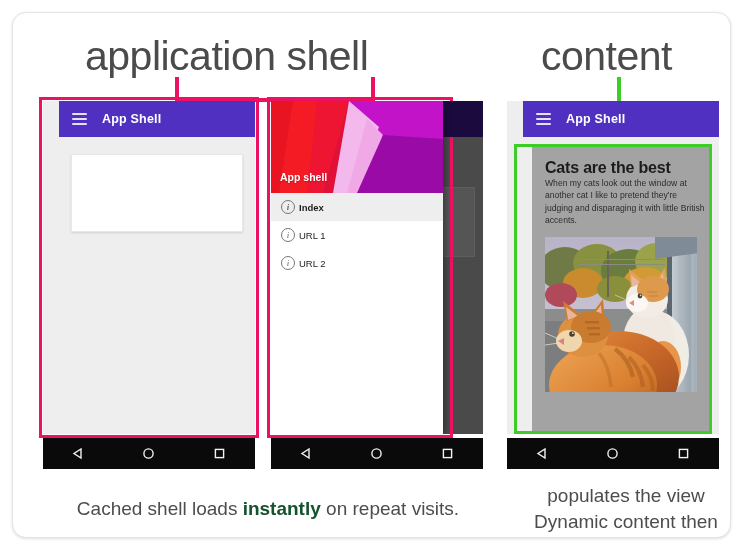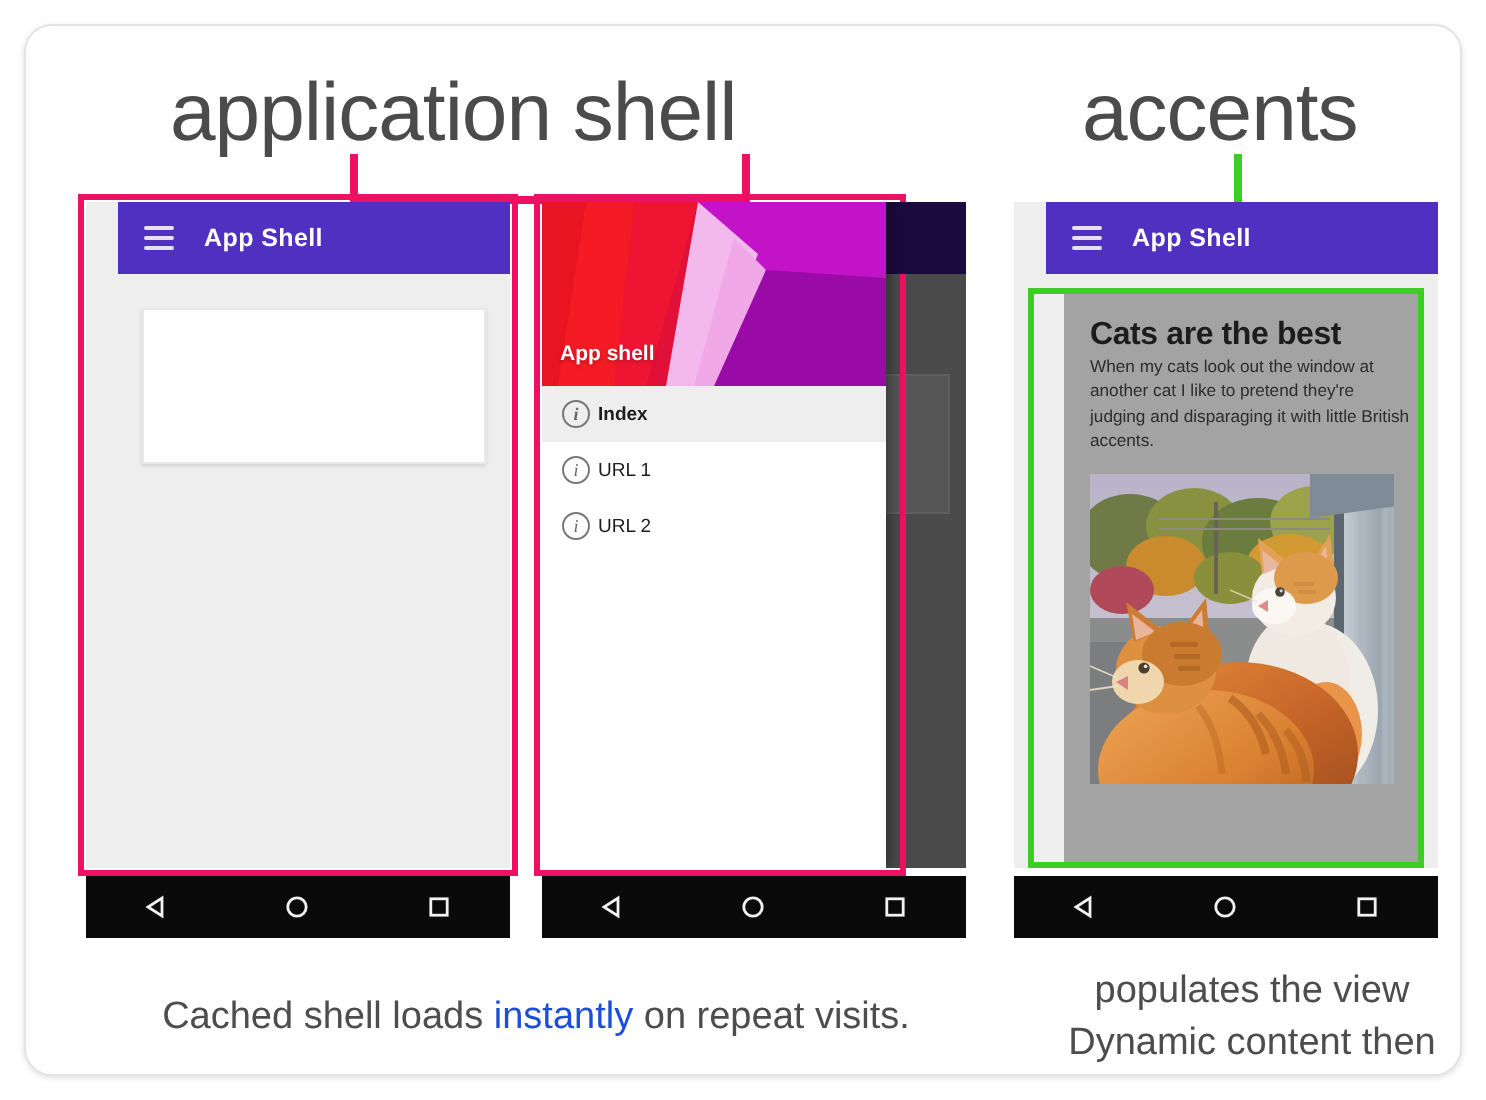--- a/index.html
+++ b/index.html
@@ -138,30 +138,30 @@
   }
   .cat-photo svg { position: absolute; inset: 0; }
 
   
   .caption {
     position: absolute; color: #4d4d4d; text-align: center;
     font-size: 19px; line-height: 1.35;
   }
   #caption-left  { left: 30px; top: 483px; width: 450px; }
   #caption-right { left: 497px; top: 470px; width: 232px; }
-  .caption b { font-weight: normal; color: #1d4ed8; }
+  .caption b { font-weight: bold; color: #14532d; }
 </style>
 </head>
 <body>
 
 <div class="page-card">
 
   <div class="ann-label" id="label-app-shell">application shell</div>
 
-  <div class="ann-label" id="label-content">accents</div>
+  <div class="ann-label" id="label-content">content</div>
 
   <div class="conn conn-pink" style="left:162px; top:64px; width:4px; height:24px;"></div>
 
   <div class="conn conn-pink" style="left:358px; top:64px; width:4px; height:24px;"></div>
 
   <div class="conn conn-pink" style="left:162px; top:85px; width:200px; height:4px;"></div>
 
   <div class="conn conn-green" style="left:604px; top:64px; width:4px; height:80px;"></div>
 
   <div class="phone" style="left:30px; top:88px; width:212px; height:368px;">

